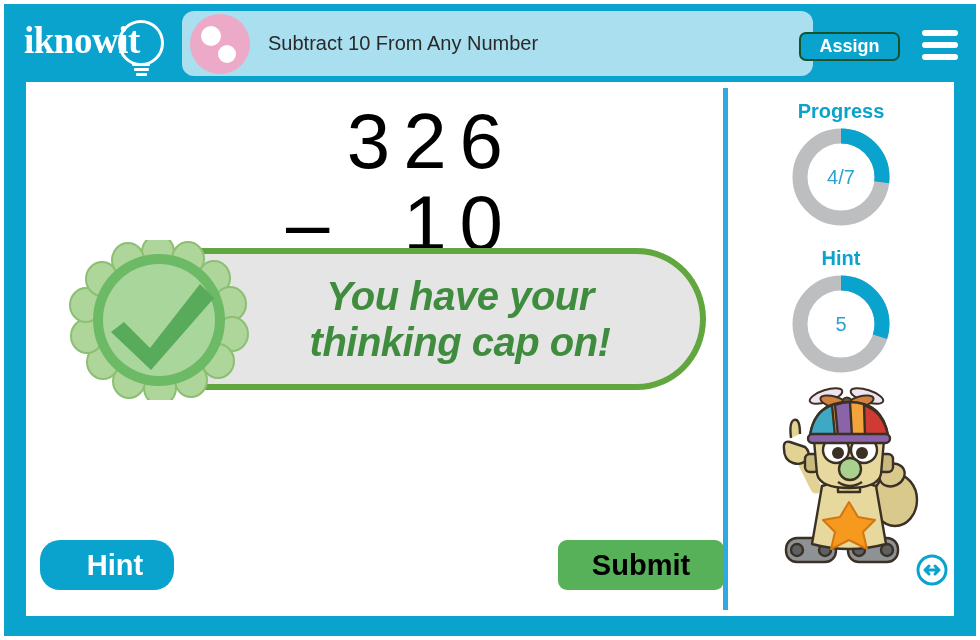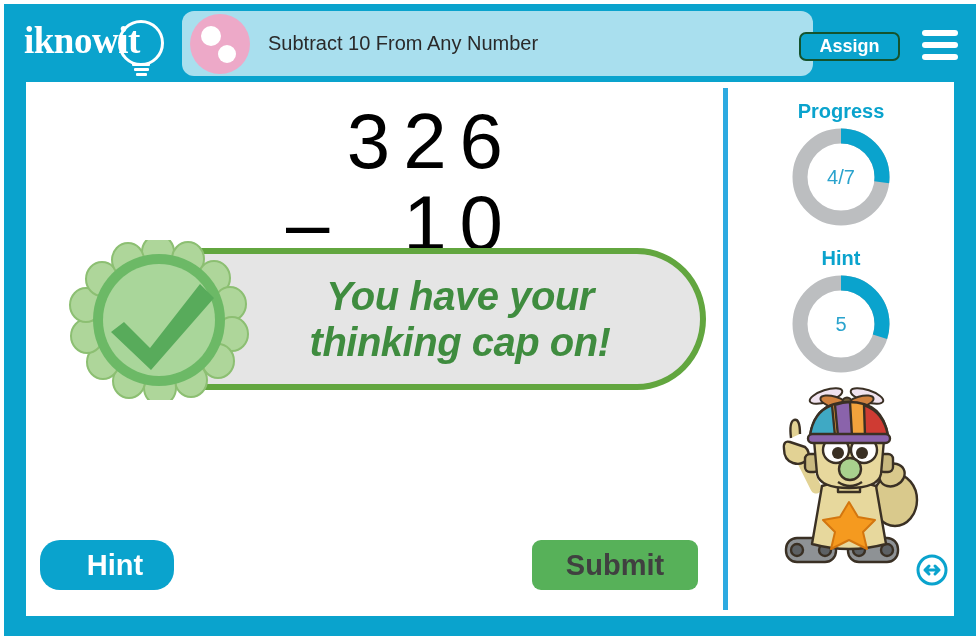--- a/index.html
+++ b/index.html
@@ -263,27 +263,27 @@
     font-weight: bold;
     display: flex;
     align-items: center;
     justify-content: center;
     cursor: pointer;
     font-family: "Liberation Sans", sans-serif;
     padding-left: 16px;
   }
   #submit-button {
     position: absolute;
-    left: 506px;
+    left: 532px;
     top: 458px;
     width: 166px;
     height: 50px;
     background: #57b159;
     border-radius: 9px;
-    color: #404040;
+    color: #000000;
     font-size: 29px;
     font-weight: bold;
     display: flex;
     align-items: center;
     justify-content: center;
     cursor: pointer;
     font-family: "Liberation Sans", sans-serif;
   }
 
   

